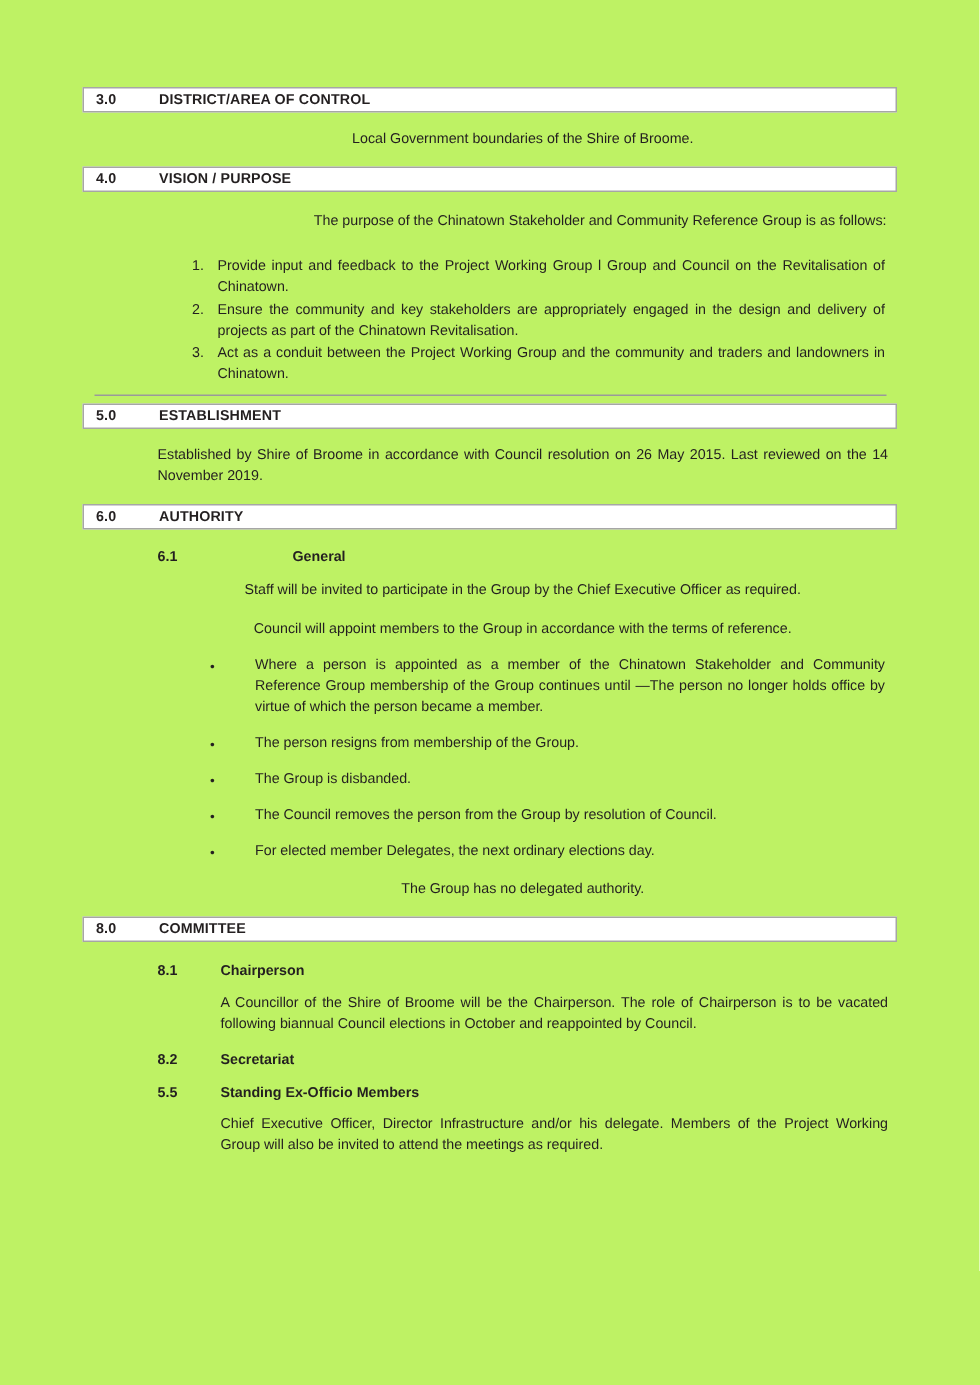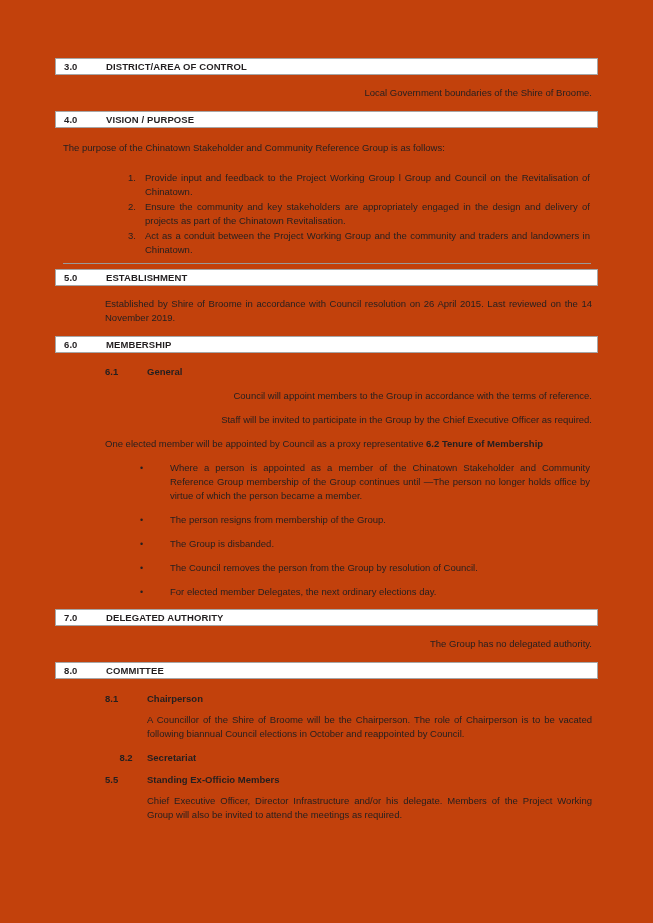--- a/index.html
+++ b/index.html
@@ -11,21 +11,21 @@
     width: 653px;
     height: 923px;
     font-family: "Liberation Sans", sans-serif;
     color: #231f20;
     -webkit-font-smoothing: antialiased;
   }
   .page {
     position: relative;
     width: 653px;
     height: 923px;
-    background: #c2410c;
+    background: #bef264;
     box-sizing: border-box;
     padding: 58px 55px 0 55px;
   }
 
   
   .section-bar {
     display: flex;
     align-items: center;
     border: 1px solid #a6a6a6;
     background: #ffffff;
@@ -51,28 +51,28 @@
   
   p {
     margin: 0;
     font-size: 9.5px;
     line-height: 14px;
     text-align: justify;
   }
   .intro {
     margin: 13px 0 16px 8px;
     width: 528px;
-    text-align: left;
+    text-align: right;
   }
   .body-l1 {
     margin: 11px 0 0 50px;
     width: 487px;
   }
   .body-l1.left {
-    text-align: right;
+    text-align: center;
   }
   .body-l2 {
     margin: 9px 0 0 92px;
     width: 445px;
     text-align: justify;
   }
 
   
   .subhead {
     display: flex;
@@ -173,38 +173,37 @@
       <span class="t">Act as a conduit between the Project Working Group and the community and traders and landowners in Chinatown.</span>
     </li>
   </ol>
 
   <div class="rule"></div>
 
   <div class="section-bar">
     <span class="section-num">5.0</span>
     <span class="section-title">ESTABLISHMENT</span>
   </div>
-  <p class="body-l1">Established by Shire of Broome in accordance with Council resolution on 26 April 2015. Last reviewed on the 14 November 2019.</p>
+  <p class="body-l1">Established by Shire of Broome in accordance with Council resolution on 26 May 2015. Last reviewed on the 14 November 2019.</p>
 
   <div class="gap-md"></div>
 
   <div class="section-bar">
     <span class="section-num">6.0</span>
-    <span class="section-title">MEMBERSHIP</span>
-  </div>
-
-  <div class="subhead" style="margin-top:13px;">
+    <span class="section-title">AUTHORITY</span>
+  </div>
+
+  <div class="subhead" style="margin-top:13px;gap:48px;">
     <span class="sh-num">6.1</span>
     <span>General</span>
   </div>
 
+  <p class="body-l1 left" style="margin-top:10px;">Staff will be invited to participate in the Group by the Chief Executive Officer as required.</p>
   <p class="body-l1 left" style="margin-top:12px;">Council will appoint members to the Group in accordance with the terms of reference.</p>
-  <p class="body-l1 left" style="margin-top:10px;">Staff will be invited to participate in the Group by the Chief Executive Officer as required.</p>
-
-  <p class="body-l1" style="margin-top:10px;"><span>One elected member will be appointed by Council as a proxy representative </span><b>6.2 Tenure of Membership</b></p>
+
 
   <ul class="bullets">
     <li>
       <span class="b">•</span>
       <span class="t">Where a person is appointed as a member of the Chinatown Stakeholder and Community Reference Group membership of the Group continues until —The person no longer holds office by virtue of which the person became a member.</span>
     </li>
     <li>
       <span class="b">•</span>
       <span class="t">The person resigns from membership of the Group.</span>
     </li>
@@ -215,40 +214,36 @@
     <li>
       <span class="b">•</span>
       <span class="t">The Council removes the person from the Group by resolution of Council.</span>
     </li>
     <li>
       <span class="b">•</span>
       <span class="t">For elected member Delegates, the next ordinary elections day.</span>
     </li>
   </ul>
 
-  <div class="section-bar">
-    <span class="section-num">7.0</span>
-    <span class="section-title">DELEGATED AUTHORITY</span>
-  </div>
   <p class="body-l1 left">The Group has no delegated authority.</p>
 
   <div class="gap-md"></div>
 
   <div class="section-bar">
     <span class="section-num">8.0</span>
     <span class="section-title">COMMITTEE</span>
   </div>
 
   <div class="subhead" style="margin-top:14px;align-items:center;">
     <span class="sh-num">8.1</span>
     <span>Chairperson</span>
   </div>
   <p class="body-l2">A Councillor of the Shire of Broome will be the Chairperson. The role of Chairperson is to be vacated following biannual Council elections in October and reappointed by Council.</p>
 
-  <div class="subhead" style="margin-top:11px;text-align:center;">
+  <div class="subhead" style="margin-top:11px;">
     <span class="sh-num">8.2</span>
     <span>Secretariat</span>
   </div>
 
   <div class="subhead" style="margin-top:11px;">
     <span class="sh-num">5.5</span>
     <span>Standing Ex-Officio Members</span>
   </div>
   <p class="body-l2">Chief Executive Officer, Director Infrastructure and/or his delegate.  Members of the Project Working Group will also be invited to attend the meetings as required.</p>
 

